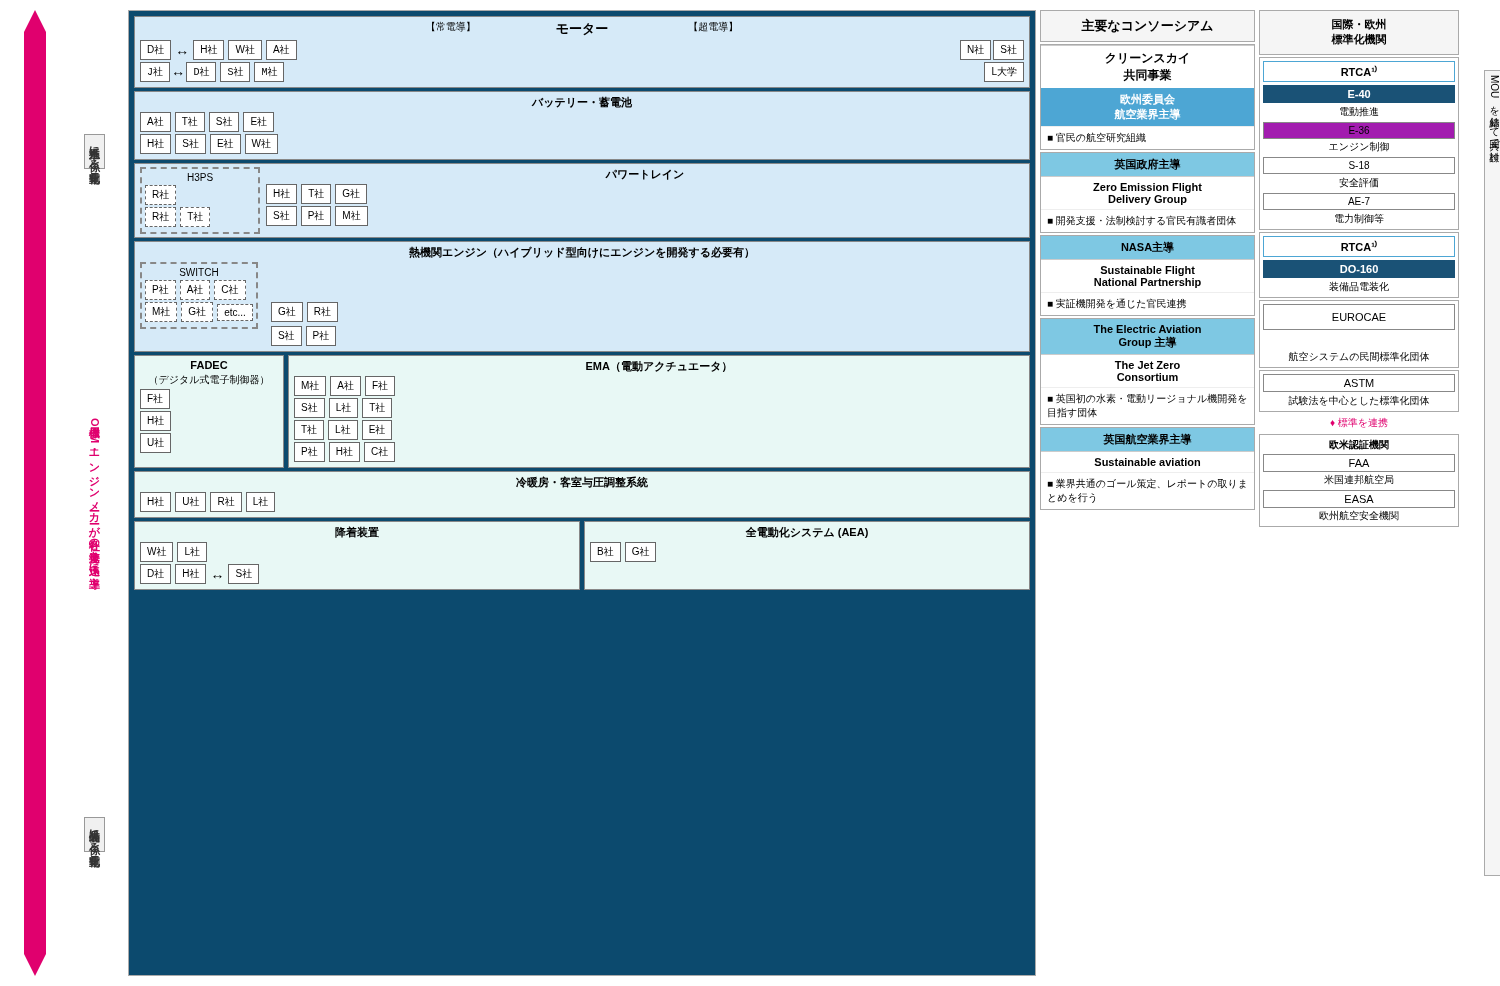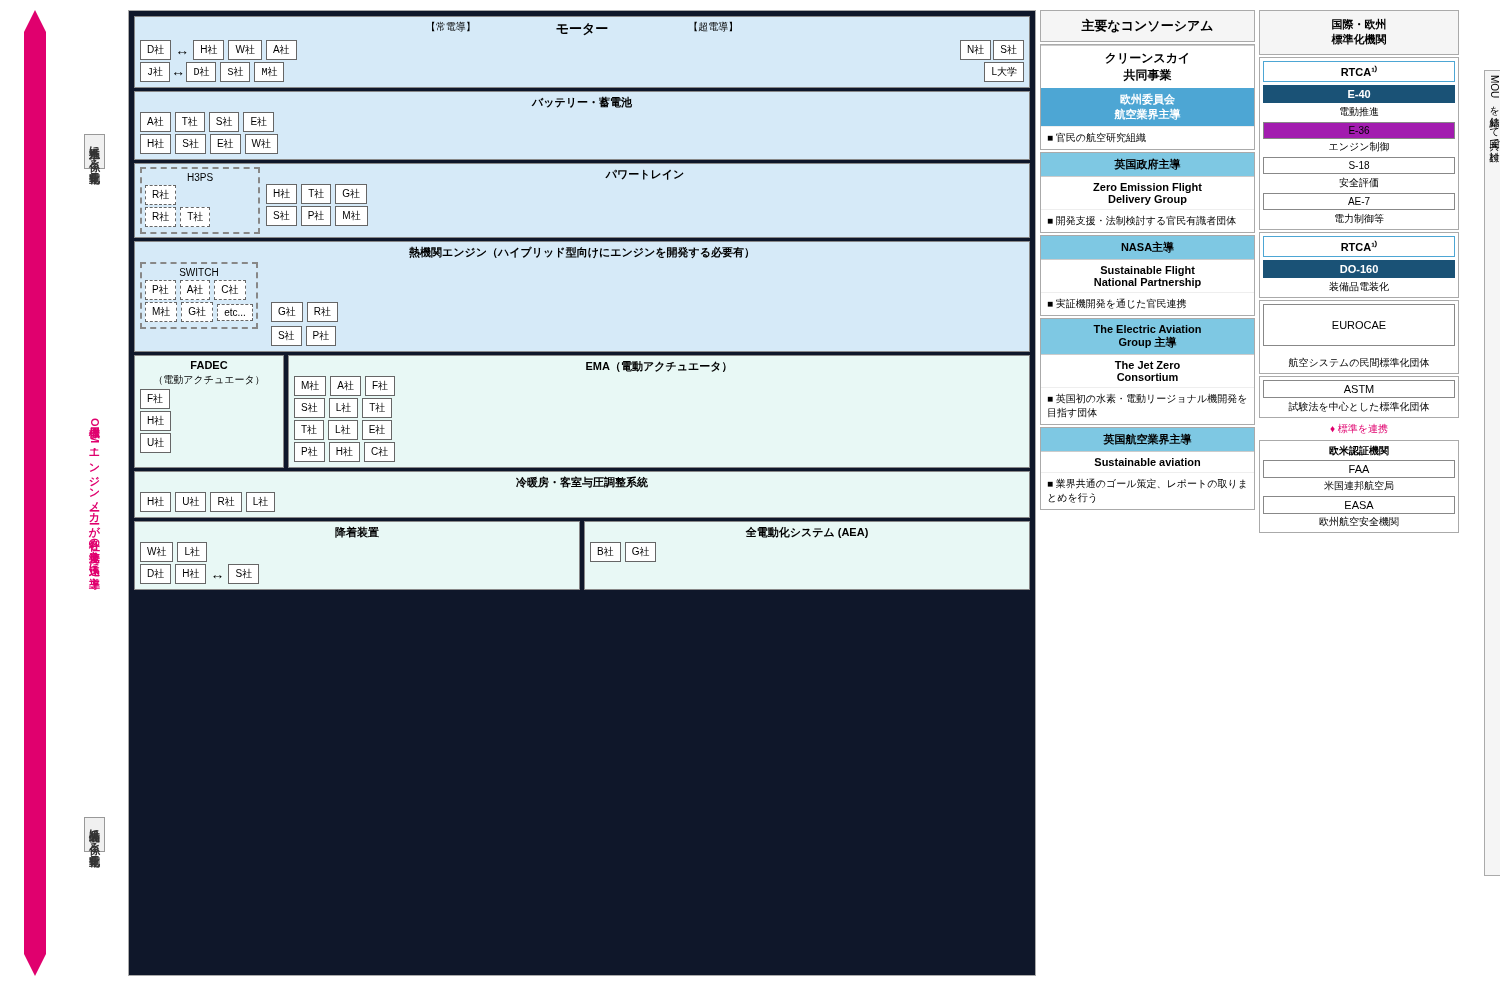--- a/index.html
+++ b/index.html
@@ -72,21 +72,21 @@
       <div style="width:22px; height:0; border-left:11px solid transparent; border-right:11px solid transparent; border-top:22px solid #e0006e;"></div>
     </div>
   </div>
 
   <div style="display:flex; flex-direction:column; width:60px; align-items:center; justify-content:space-around;">
     <div style="writing-mode:vertical-rl; text-orientation:mixed; font-size:11px; font-weight:bold; color:#333; white-space:nowrap; border:1px solid #999; padding:4px 2px; background:#f0f0f0;">推進系に係る電動化</div>
     <div style="writing-mode:vertical-rl; text-orientation:mixed; font-size:11px; font-weight:bold; color:#e0006e; white-space:nowrap; padding:2px;">機体OEM・エンジンメーカーが各社の連携を迅速に主導</div>
     <div style="writing-mode:vertical-rl; text-orientation:mixed; font-size:11px; font-weight:bold; color:#333; white-space:nowrap; border:1px solid #999; padding:4px 2px; background:#f0f0f0;">装備品に係る電動化</div>
   </div>
 
-  <div style="flex:1; display:flex; flex-direction:column; gap:3px; background:#0f172a; border:1px solid #aaa; padding:5px;">
+  <div style="flex:1; display:flex; flex-direction:column; gap:3px; background:#0c4a6e; border:1px solid #aaa; padding:5px;">
 
     <div class="section-block" style="background:#d6eaf8; border:1px solid #888;">
       <div style="display:flex; justify-content:space-between; align-items:flex-start;">
         <div style="display:flex; flex-direction:column; flex:1;">
           <div style="display:flex; justify-content:center; gap:80px; margin-bottom:2px;">
             <span style="font-size:10px;">【常電導】</span>
             <span style="font-size:13px; font-weight:bold;">モーター</span>
             <span style="font-size:10px;">【超電導】</span>
           </div>
           <div class="company-row">
@@ -185,21 +185,21 @@
         <div class="company-row">
           <div class="company-box">S社</div>
           <div class="company-box">P社</div>
         </div>
       </div>
     </div>
 
     <div style="display:flex; gap:4px;">
       <div class="section-block" style="background:#e8f8f5; border:1px solid #888; flex:0 0 150px;">
         <div class="section-title">FADEC</div>
-        <div class="section-subtitle">（電動アクチュエータ）</div>
+        <div class="section-subtitle">（デジタル式電子制御器）</div>
         <div class="company-row">
             <div class="company-box">F社</div>
           </div>
         <div class="company-row">
             <div class="company-box">H社</div>
           </div>
         <div class="company-row">
             <div class="company-box">U社</div>
           </div>
       </div>
@@ -315,21 +315,21 @@
         <div style="font-size:10px; text-align:center;">電力制御等</div>
       </div>
 
       <div style="border:1px solid #aaa; padding:3px;">
         <div style="border:1px solid #4da6d4; text-align:center; padding:2px 4px; font-size:11px; font-weight:bold; background:#fff; margin-bottom:3px;">RTCA¹⁾</div>
         <div style="border:1px solid #1a5276; text-align:center; padding:2px 4px; font-size:11px; font-weight:bold; background:#1a5276; color:#fff; margin-bottom:2px;">DO-160</div>
         <div style="font-size:10px; text-align:center;">装備品電装化</div>
       </div>
 
       <div style="border:1px solid #aaa; padding:3px;">
-        <div style="border:1px solid #888; text-align:center; padding:14px 4px; font-size:11px; background:#fff; margin-bottom:10px;">EUROCAE</div>
+        <div style="border:1px solid #888; text-align:center; padding:6px 4px; font-size:11px; background:#fff; margin-bottom:20px;">EUROCAE</div>
         <div style="font-size:10px; text-align:center;">航空システムの民間標準化団体</div>
       </div>
 
       <div style="border:1px solid #aaa; padding:3px;">
         <div style="border:1px solid #888; text-align:center; padding:2px 4px; font-size:11px; background:#fff; margin-bottom:2px;">ASTM</div>
         <div style="font-size:10px; text-align:center;">試験法を中心とした標準化団体</div>
       </div>
 
       <div style="font-size:10px; color:#e0006e; text-align:center; padding:2px;">♦ 標準を連携</div>
 

